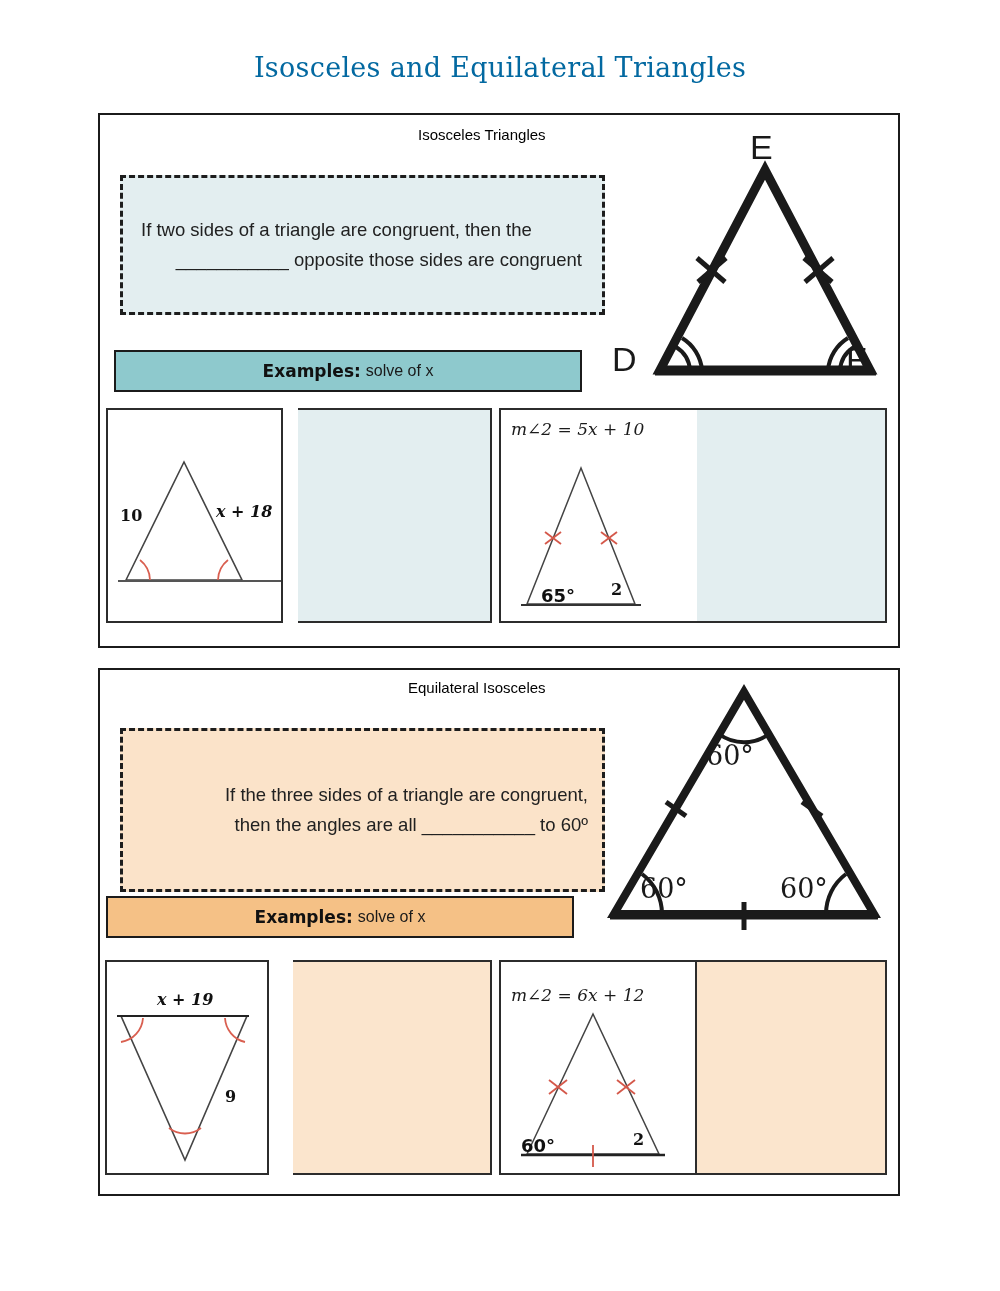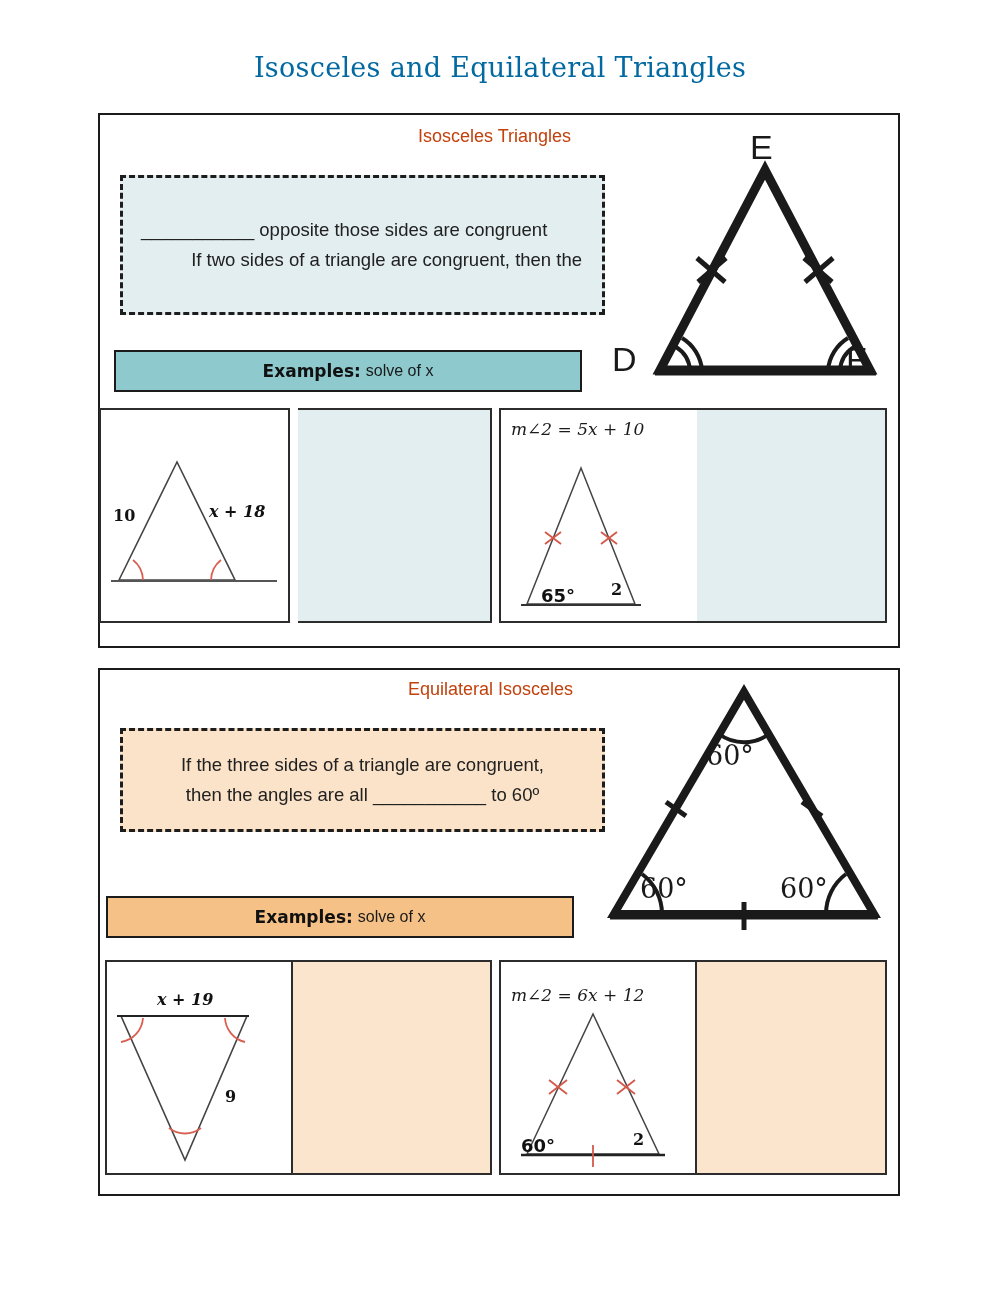--- a/index.html
+++ b/index.html
@@ -35,22 +35,22 @@
     border: 2px solid #1b1b1b;
     background: #ffffff;
     box-sizing: border-box;
   }
   #panel-isosceles { left: 98px;  top: 113px; width: 802px; height: 535px; }
   #panel-equilateral { left: 98px; top: 668px; width: 802px; height: 528px; }
 
   .section-heading {
     position: absolute;
     font-family: "Liberation Sans", sans-serif;
-    font-size: 18px;
-    color: #c2410c;
+    font-size: 15px;
+    color: #000000;
     white-space: nowrap;
   }
 
   
   .rule-box {
     position: absolute;
     border: 3px dashed #1d1d1d;
     box-sizing: border-box;
     display: flex;
     flex-direction: column;
@@ -65,22 +65,23 @@
   }
   .blank-fill { letter-spacing: 0px; }
   #rule-isosceles {
     left: 120px; top: 175px; width: 485px; height: 140px;
     background: #e3eef0;
   }
   #rule-isosceles .rule-line:nth-child(1) { text-align: left; padding-left: 4px; }
   #rule-isosceles .rule-line:nth-child(2) { text-align: right; padding-right: 6px; }
 
   #rule-equilateral {
-    left: 120px; top: 728px; width: 485px; height: 104px;
+    left: 120px; top: 728px; width: 485px; height: 164px;
     background: #fbe3c9;
+    align-items: flex-end;
   }
   #rule-equilateral .rule-line { text-align: center; }
 
   
   .examples-bar {
     position: absolute;
     border: 2px solid #1b1b1b;
     box-sizing: border-box;
     display: flex;
     align-items: center;
@@ -173,22 +174,22 @@
 </head>
 <body>
 
 <div class="page-title">Isosceles and Equilateral Triangles</div>
 
 <div class="panel" id="panel-isosceles"></div>
 
 <div class="section-heading" style="left:418px; top:126px;">Isosceles Triangles</div>
 
 <div class="rule-box" id="rule-isosceles">
+  <div class="rule-line">If two sides of a triangle are congruent, then the</div>
   <div class="rule-line"><span class="blank-fill">___________</span><span> opposite those sides are congruent</span></div>
-  <div class="rule-line">If two sides of a triangle are congruent, then the</div>
 </div>
 
 <div class="figure-big">
   <svg width="250" height="250" style="position:absolute; left:640px; top:148px;">
     <polygon points="20,222 125,22 230,222" fill="none" stroke="#1a1a1a" stroke-width="9" stroke-linejoin="miter"></polygon>
     <line x1="15" y1="226" x2="236" y2="226" stroke="#1a1a1a" stroke-width="3"></line>
 
     <line x1="57" y1="110" x2="85" y2="134" stroke="#1a1a1a" stroke-width="5"></line>
     <line x1="58" y1="134" x2="86" y2="110" stroke="#1a1a1a" stroke-width="5"></line>
     <line x1="164" y1="110" x2="192" y2="134" stroke="#1a1a1a" stroke-width="5"></line>
@@ -203,21 +204,21 @@
   <div class="vertex-label" style="left:750px; top:128px;">E</div>
   <div class="vertex-label" style="left:612px; top:340px;">D</div>
   <div class="vertex-label" style="left:846px; top:340px;">F</div>
 </div>
 
 <div class="examples-bar" id="examples-bar-isosceles">
   <span class="examples-strong">Examples:</span>
   <span class="examples-rest">solve of x</span>
 </div>
 
-<div class="example-cell" style="left:99px; top:408px; width:191px; height:215px;">
+<div class="example-cell" style="left:106px; top:408px; width:177px; height:215px;">
   <svg width="185" height="215">
     <polygon points="18,170 76,52 134,170" fill="none" stroke="#444" stroke-width="1.6"></polygon>
     <line x1="10" y1="171" x2="176" y2="171" stroke="#555" stroke-width="2"></line>
     <path d="M 42,170 A 26,26 0 0 0 32,150" fill="none" stroke="#d95f50" stroke-width="1.7"></path>
     <path d="M 110,170 A 26,26 0 0 1 120,150" fill="none" stroke="#d95f50" stroke-width="1.7"></path>
   </svg>
   <div class="side-label" style="left:12px; top:96px;">10</div>
   <div class="side-label italic-var" style="left:108px; top:92px;font-style:italic;">x + 18</div>
 </div>
 <div class="answer-cell fill-blue" style="left:298px; top:408px; width:194px; height:215px;"></div>
@@ -266,21 +267,21 @@
   <div class="deg-label" style="left:706px; top:740px;">60°</div>
   <div class="deg-label" style="left:640px; top:873px;">60°</div>
   <div class="deg-label" style="left:780px; top:873px;">60°</div>
 </div>
 
 <div class="examples-bar" id="examples-bar-equilateral">
   <span class="examples-strong">Examples:</span>
   <span class="examples-rest">solve of x</span>
 </div>
 
-<div class="example-cell" style="left:105px; top:960px; width:188px; height:215px;">
+<div class="example-cell" style="left:105px; top:960px; width:164px; height:215px;">
   <svg width="188" height="215">
     <polygon points="14,54 140,54 78,198" fill="none" stroke="#444" stroke-width="1.6"></polygon>
     <line x1="10" y1="54" x2="142" y2="54" stroke="#222" stroke-width="2"></line>
     <path d="M 14,80 A 26,26 0 0 0 36,56" fill="none" stroke="#d95f50" stroke-width="1.8"></path>
     <path d="M 118,56 A 26,26 0 0 0 138,80" fill="none" stroke="#d95f50" stroke-width="1.8"></path>
     <path d="M 62,166 A 26,26 0 0 0 94,166" fill="none" stroke="#d95f50" stroke-width="1.8"></path>
   </svg>
   <div class="side-label italic-var" style="left:50px; top:28px;">x + 19</div>
   <div class="side-label" style="left:118px; top:125px;">9</div>
 </div>

